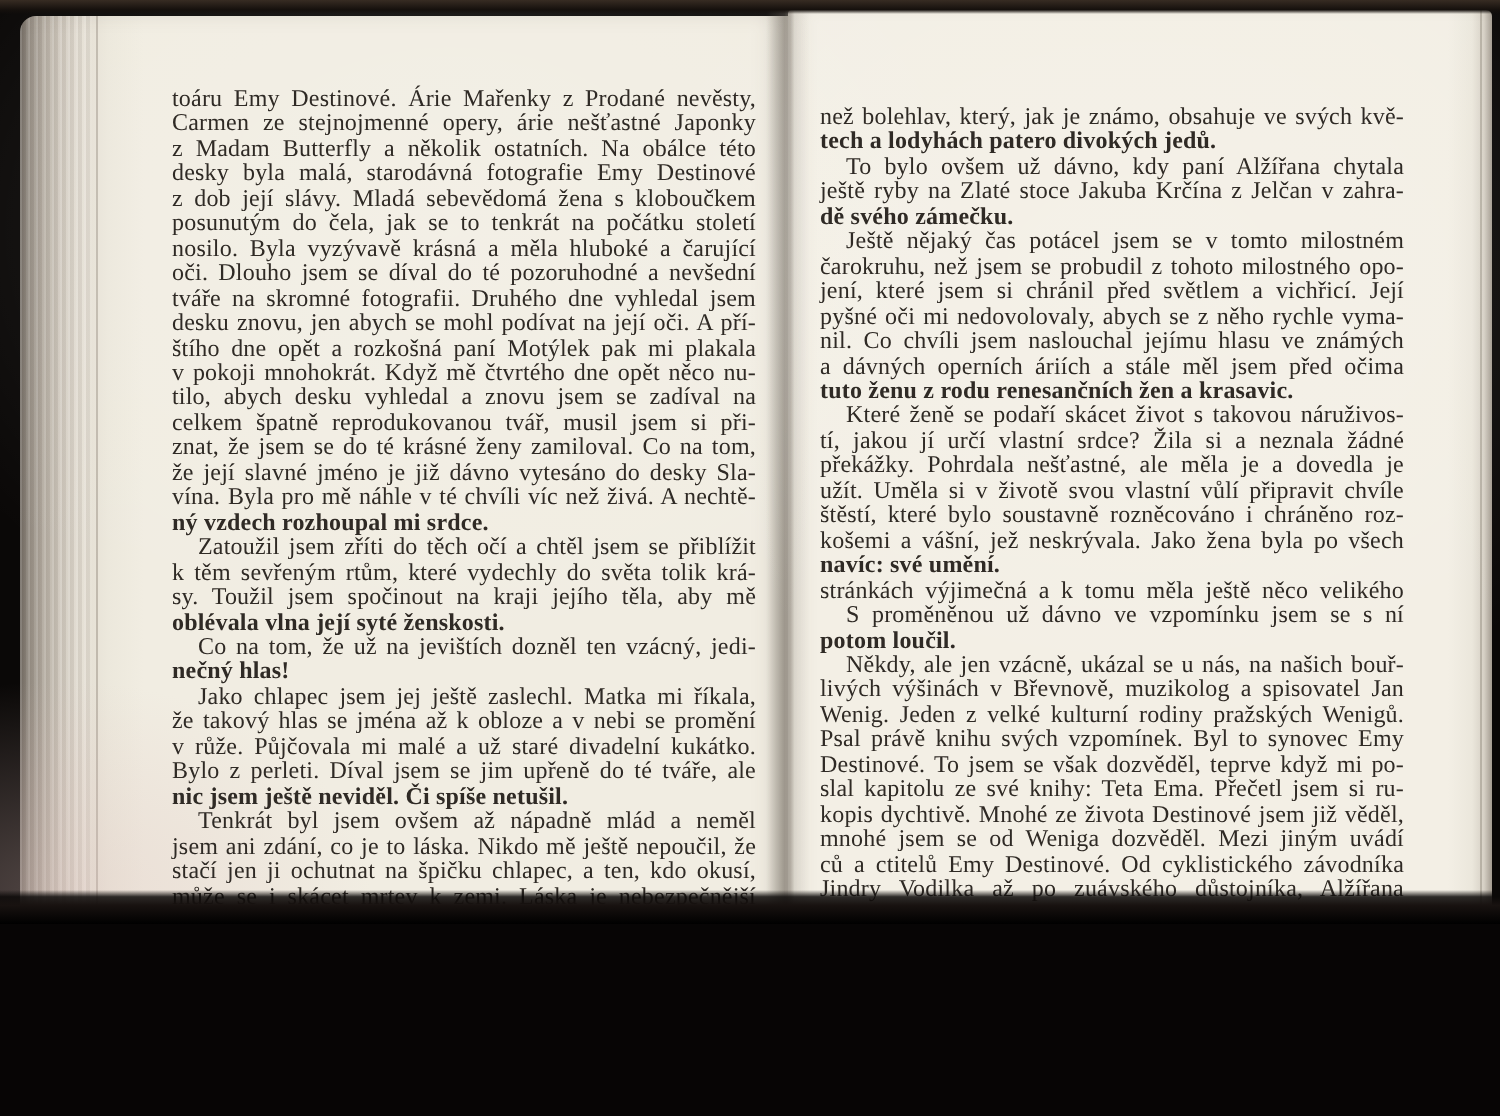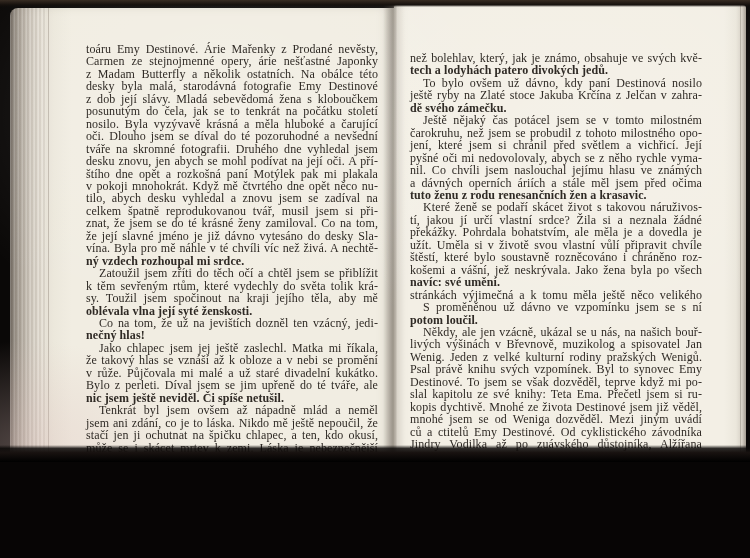--- a/index.html
+++ b/index.html
@@ -128,45 +128,45 @@
       <div class="line">že její slavné jméno je již dávno vytesáno do desky Sla-</div>
       <div class="line">vína. Byla pro mě náhle v té chvíli víc než živá. A nechtě-</div>
       <div class="line left-last">ný vzdech rozhoupal mi srdce.</div>
       <div class="line indent">Zatoužil jsem zříti do těch očí a chtěl jsem se přiblížit</div>
       <div class="line">k těm sevřeným rtům, které vydechly do světa tolik krá-</div>
       <div class="line">sy. Toužil jsem spočinout na kraji jejího těla, aby mě</div>
       <div class="line left-last">oblévala vlna její syté ženskosti.</div>
       <div class="line indent">Co na tom, že už na jevištích dozněl ten vzácný, jedi-</div>
       <div class="line left-last">nečný hlas!</div>
       <div class="line indent">Jako chlapec jsem jej ještě zaslechl. Matka mi říkala,</div>
-      <div class="line">že takový hlas se vznáší až k obloze a v nebi se promění</div>
+      <div class="line">že takový hlas se jména až k obloze a v nebi se promění</div>
       <div class="line">v růže. Půjčovala mi malé a už staré divadelní kukátko.</div>
       <div class="line">Bylo z perleti. Díval jsem se jim upřeně do té tváře, ale</div>
       <div class="line left-last">nic jsem ještě neviděl. Či spíše netušil.</div>
       <div class="line indent">Tenkrát byl jsem ovšem až nápadně mlád a neměl</div>
       <div class="line">jsem ani zdání, co je to láska. Nikdo mě ještě nepoučil, že</div>
       <div class="line">stačí jen ji ochutnat na špičku chlapec, a ten, kdo okusí,</div>
       <div class="line">může se i skácet mrtev k zemi. Láska je nebezpečnější</div>
     </div>
   <div class="text-block text-right">
       <div class="line">než bolehlav, který, jak je známo, obsahuje ve svých kvě-</div>
       <div class="line left-last">tech a lodyhách patero divokých jedů.</div>
-      <div class="line indent">To bylo ovšem už dávno, kdy paní Destinová nosilo</div>
+      <div class="line indent">To bylo ovšem už dávno, kdy paní Alžířana chytala</div>
       <div class="line">ještě ryby na Zlaté stoce Jakuba Krčína z Jelčan v zahra-</div>
       <div class="line left-last">dě svého zámečku.</div>
       <div class="line indent">Ještě nějaký čas potácel jsem se v tomto milostném</div>
       <div class="line">čarokruhu, než jsem se probudil z tohoto milostného opo-</div>
       <div class="line">jení, které jsem si chránil před světlem a vichřicí. Její</div>
       <div class="line">pyšné oči mi nedovolovaly, abych se z něho rychle vyma-</div>
       <div class="line">nil. Co chvíli jsem naslouchal jejímu hlasu ve známých</div>
       <div class="line">a dávných operních áriích a stále měl jsem před očima</div>
       <div class="line left-last">tuto ženu z rodu renesančních žen a krasavic.</div>
       <div class="line indent">Které ženě se podaří skácet život s takovou náruživos-</div>
       <div class="line">tí, jakou jí určí vlastní srdce? Žila si a neznala žádné</div>
-      <div class="line">překážky. Pohrdala bohatstvím, ale měla je a dovedla je</div>
+      <div class="line">překážky. Pohrdala nešťastné, ale měla je a dovedla je</div>
       <div class="line">užít. Uměla si v životě svou vlastní vůlí připravit chvíle</div>
       <div class="line">štěstí, které bylo soustavně rozněcováno i chráněno roz-</div>
       <div class="line">košemi a vášní, jež neskrývala. Jako žena byla po všech</div>
       <div class="line left-last">navíc: své umění.</div>
       <div class="line">stránkách výjimečná a k tomu měla ještě něco velikého</div>
       <div class="line indent">S proměněnou už dávno ve vzpomínku jsem se s ní</div>
       <div class="line left-last">potom loučil.</div>
       <div class="line indent">Někdy, ale jen vzácně, ukázal se u nás, na našich bouř-</div>
       <div class="line">livých výšinách v Břevnově, muzikolog a spisovatel Jan</div>
       <div class="line">Wenig. Jeden z velké kulturní rodiny pražských Wenigů.</div>

